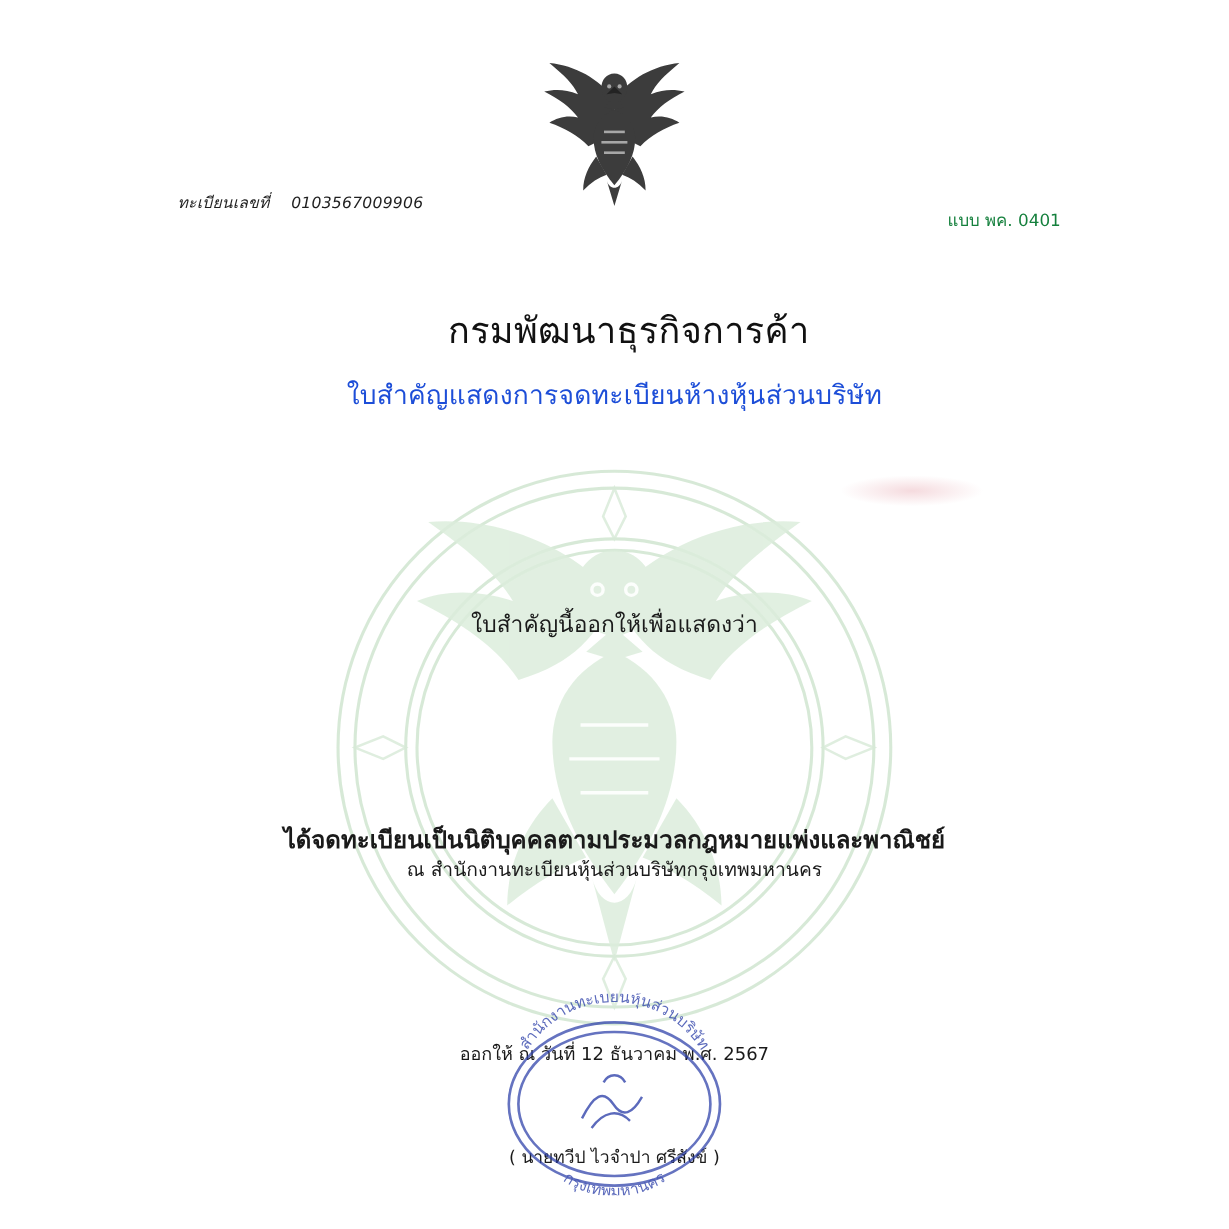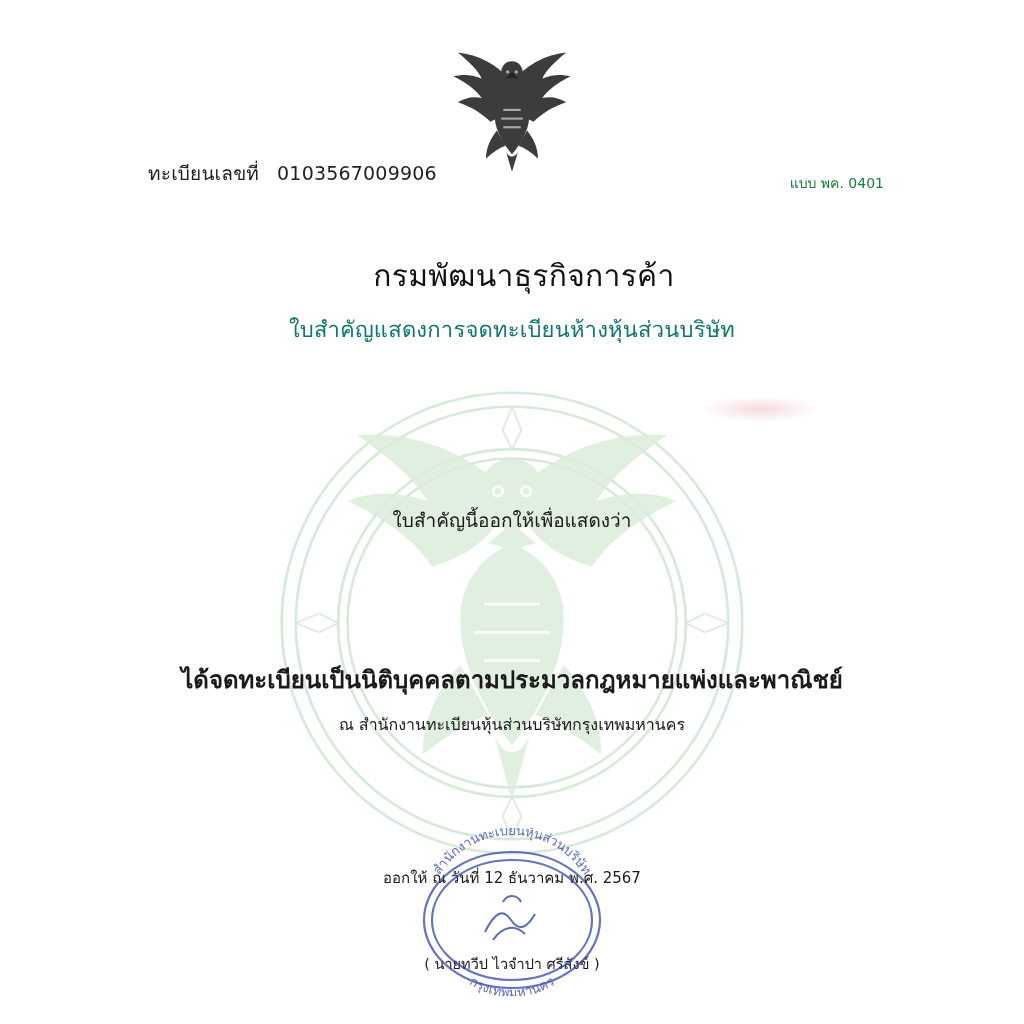--- a/index.html
+++ b/index.html
@@ -29,24 +29,25 @@
     width: 130px;
     height: 130px;
     opacity: 0.92;
   }
 
   
   .reg-line {
     position: absolute;
     top: 158px;
     left: 148px;
-    font-size: 19px;
+    font-size: 13px;
     letter-spacing: 0.2px;
     color: #1f1f1f;
     white-space: nowrap;
+    font-style: italic;
   }
   .reg-line .reg-label { margin-right: 18px; }
 
   .form-code {
     position: absolute;
     top: 172px;
     right: 140px;
     font-size: 14px;
     color: #15803d;
     white-space: nowrap;
@@ -65,21 +66,21 @@
     letter-spacing: 0.3px;
     padding-left: 12px;
   }
   .doc-title {
     position: absolute;
     top: 312px;
     left: 0;
     width: 100%;
     text-align: center;
     font-size: 22px;
-    color: #0f766e;
+    color: #1d4ed8;
     letter-spacing: 0.2px;
   }
 
   
   .watermark {
     position: absolute;
     top: 388px;
     left: 50%;
     transform: translateX(-50%);
     width: 470px;
@@ -91,21 +92,21 @@
   
   .body-line {
     position: absolute;
     left: 0;
     width: 100%;
     text-align: center;
     white-space: nowrap;
   }
   .l-issue   { top: 474px; font-size: 19px; margin-top: 31px; }
   .l-company { top: 540px; font-size: 21px; }
-  .l-regtext { top: 660px; font-size: 24px; font-weight: bold; text-align: center; }
+  .l-regtext { top: 684px; font-size: 20px; font-weight: bold; text-align: center; }
   .l-office  { top: 712px; font-size: 16px; }
   .l-date1   { top: 780px; font-size: 16px; }
   .l-date2   { top: 866px; font-size: 15px; }
   .l-signer  { top: 924px; font-size: 14.5px; margin-top: 28px; }
 
   
   .seal {
     position: absolute;
     top: 828px;
     left: 50%;

